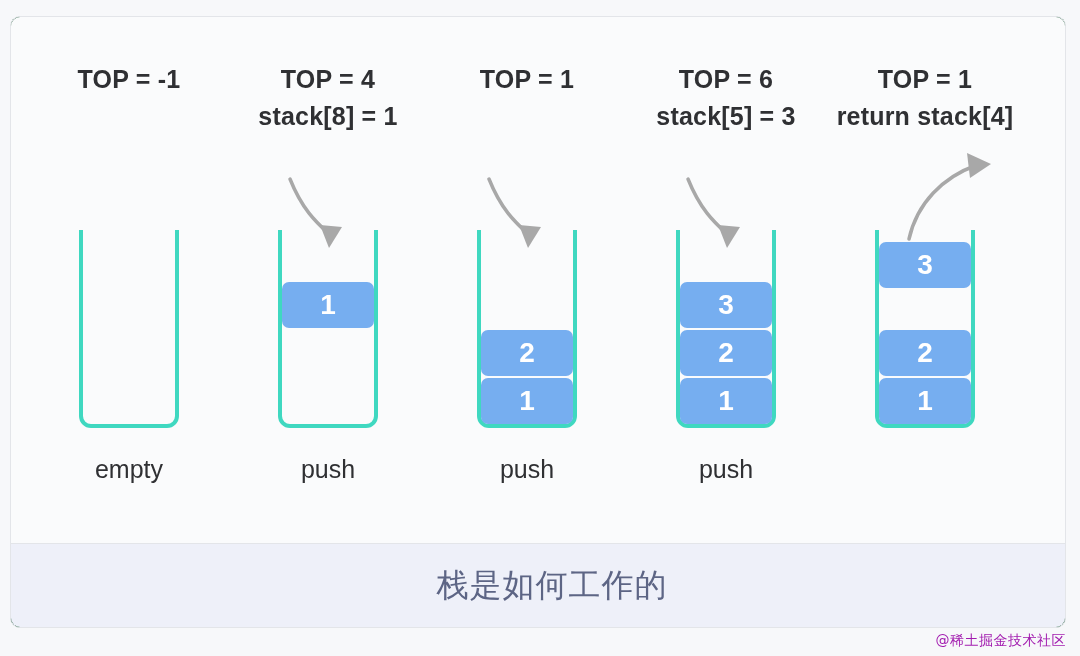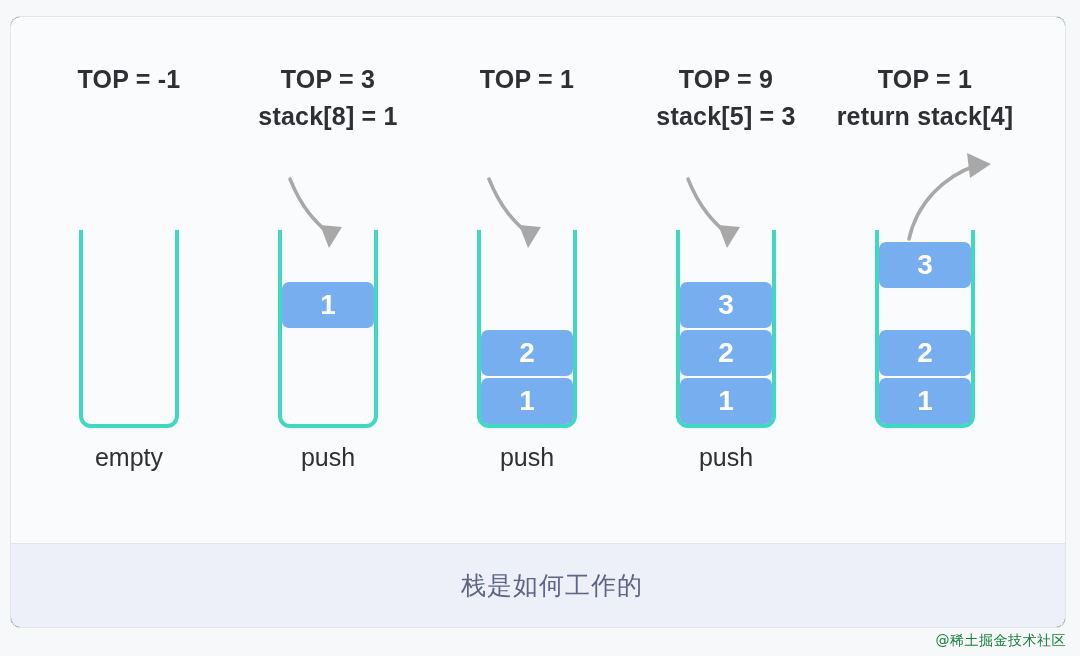--- a/index.html
+++ b/index.html
@@ -107,21 +107,21 @@
   .op-label {
     position: absolute;
     top: 424px;
     left: 0;
     width: 200px;
     text-align: center;
     color: #2f3033;
     font-size: 25px;
     line-height: 33px;
   }
-  .op-label .op-line { display: block; }
+  .op-label .op-line { display: block; margin-top: 12px; }
 
   
   .arrow-svg {
     position: absolute;
     top: 0;
     left: 0;
     width: 200px;
     height: 260px;
     pointer-events: none;
   }
@@ -134,32 +134,32 @@
     width: 1054px;
     height: 83px;
     background: #eef0f9;
     border-top: 1px solid #e3e5e9;
     display: flex;
     align-items: center;
     justify-content: center;
   }
   #caption-text {
     color: #5d6585;
-    font-size: 25px;
+    font-size: 32px;
     letter-spacing: 1px;
     font-family: "DejaVu Sans", "Liberation Sans", sans-serif;
     margin-left: 28px;
   }
 
   
   #watermark {
     position: absolute;
     right: 14px;
     bottom: 6px;
-    color: #15803d;
+    color: #a21caf;
     font-size: 14px;
     font-family: "DejaVu Sans", "Liberation Sans", sans-serif;
     letter-spacing: 0.5px;
   }
 </style>
 </head>
 <body>
 
 <div id="figure-card">
 
@@ -179,21 +179,21 @@
         <div class="blocks-layer"></div>
       </div>
 
       <div class="op-label">
         <span class="op-line">empty</span>
       </div>
     </div>
 
     <div class="stack-column" style="left:217px;">
       <div class="annotation">
-        <span class="ann-line">TOP = 3</span>
+        <span class="ann-line">TOP = 4</span>
         <span class="ann-line">stack[8] = 1</span>
       </div>
 
       <svg class="arrow-svg" viewBox="0 0 200 260">
         <path d="M62 162 C 74 192, 88 205, 100 216" fill="none" stroke="#a8a8a8" stroke-width="3.5" stroke-linecap="round"></path>
         <path d="M92 208 L114 210 L101 231 Z" fill="#a8a8a8"></path>
       </svg>
 
       <div class="container-wrap">
         <div class="u-shape">
@@ -233,21 +233,21 @@
         </div>
       </div>
 
       <div class="op-label">
         <span class="op-line">push</span>
       </div>
     </div>
 
     <div class="stack-column" style="left:615px;">
       <div class="annotation">
-        <span class="ann-line">TOP = 9</span>
+        <span class="ann-line">TOP = 6</span>
         <span class="ann-line">stack[5] = 3</span>
       </div>
 
       <svg class="arrow-svg" viewBox="0 0 200 260">
         <path d="M62 162 C 74 192, 88 205, 100 216" fill="none" stroke="#a8a8a8" stroke-width="3.5" stroke-linecap="round"></path>
         <path d="M92 208 L114 210 L101 231 Z" fill="#a8a8a8"></path>
       </svg>
 
       <div class="container-wrap">
         <div class="u-shape">

